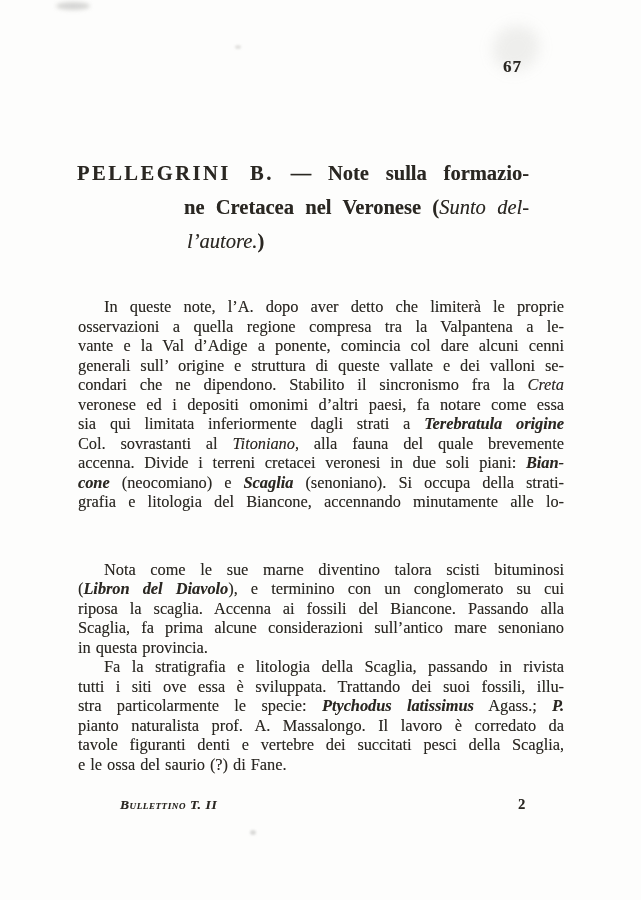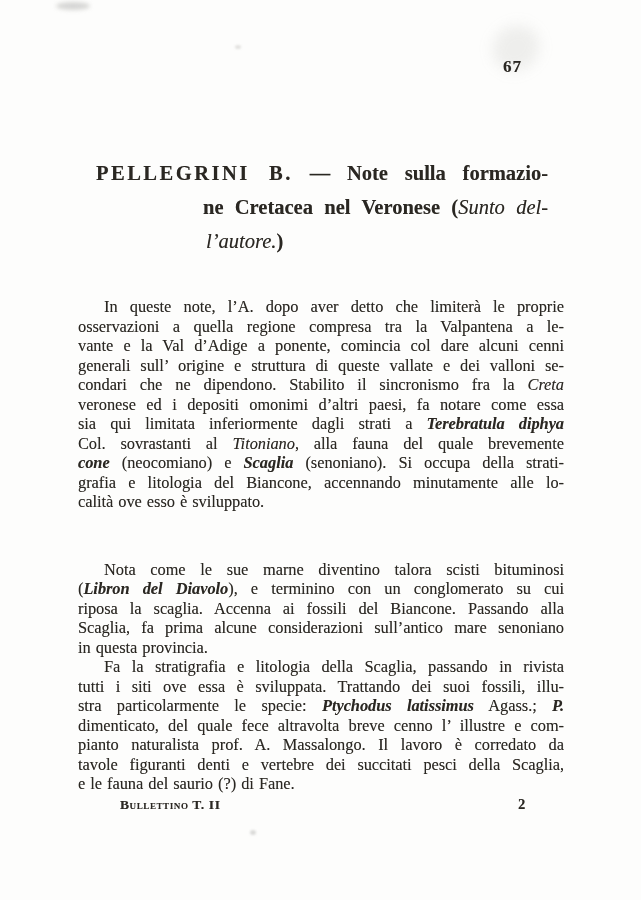--- a/index.html
+++ b/index.html
@@ -21,21 +21,21 @@
   .page-number{
     position:absolute;
     left:503px;
     top:57px;
     font-size:17px;
     font-weight:700;
     letter-spacing:1px;
   }
   .title-block{
     position:absolute;
-    left:96px;
+    left:77px;
     top:156px;
     width:452px;
     font-size:20.5px;
     font-weight:700;
   }
   .title-block .line{
     line-height:34px;
     height:34px;
     overflow:hidden;
   }
@@ -67,20 +67,21 @@
   .bd{font-weight:700;}
   .ls{letter-spacing:2.5px;}
   .footer-left{
     position:absolute;
     left:120px;
     top:797px;
     font-size:13.5px;
     font-weight:700;
     font-variant:small-caps;
     letter-spacing:0.6px;
+    font-style:italic;
   }
   .footer-right{
     position:absolute;
     left:518px;
     top:796px;
     font-size:14.5px;
     font-weight:700;
   }
   .smudge{
     position:absolute;
@@ -128,41 +129,40 @@
     </div>
 
   <div class="body-text">
     <div>
         <div class="line" style="padding-left: 26px;"><span>In queste note, l’A. dopo aver detto che limiterà le proprie</span></div>
         <div class="line"><span>osservazioni a quella regione compresa tra la Valpantena a le-</span></div>
         <div class="line"><span>vante e la Val d’Adige a ponente, comincia col dare alcuni cenni</span></div>
         <div class="line"><span>generali sull’ origine e struttura di queste vallate e dei valloni se-</span></div>
         <div class="line"><span>condari che ne dipendono. Stabilito il sincronismo fra la </span><span class="it">Creta</span></div>
         <div class="line"><span>veronese ed i depositi omonimi d’altri paesi, fa notare come essa</span></div>
-        <div class="line"><span>sia qui limitata inferiormente dagli strati a </span><span class="bi">Terebratula diphya</span></div>
+        <div class="line"><span>sia qui limitata inferiormente dagli strati a </span><span class="bi">Terebratula origine</span></div>
         <div class="line"><span>Col. sovrastanti al </span><span class="it">Titoniano</span><span>, alla fauna del quale brevemente</span></div>
+        <div class="line"><span>accenna. Divide i terreni cretacei veronesi in due soli piani: </span><span class="bi">Bian-</span></div>
         <div class="line"><span class="bi">cone</span><span> (neocomiano) e </span><span class="bi">Scaglia</span><span> (senoniano). Si occupa della strati-</span></div>
         <div class="line"><span>grafia e litologia del Biancone, accennando minutamente alle lo-</span></div>
-        <div class="line last"><span>calità ove esso è sviluppato.</span></div>
       </div>
     <div>
         <div class="line" style="padding-left: 26px; margin-top: 48px;"><span>Nota come le sue marne diventino talora scisti bituminosi</span></div>
         <div class="line"><span>(</span><span class="bi">Libron del Diavolo</span><span>), e terminino con un conglomerato su cui</span></div>
         <div class="line"><span>riposa la scaglia. Accenna ai fossili del Biancone. Passando alla</span></div>
         <div class="line"><span>Scaglia, fa prima alcune considerazioni sull’antico mare senoniano</span></div>
         <div class="line last"><span>in questa provincia.</span></div>
       </div>
     <div>
         <div class="line" style="padding-left: 26px;"><span>Fa la stratigrafia e litologia della Scaglia, passando in rivista</span></div>
         <div class="line"><span>tutti i siti ove essa è sviluppata. Trattando dei suoi fossili, illu-</span></div>
         <div class="line"><span>stra particolarmente le specie: </span><span class="bi">Ptychodus latissimus</span><span> Agass.; </span><span class="bi">P.</span></div>
-        <div class="line"><span>dimenticato, del quale fece altravolta breve cenno l’ illustre e com-</span></div>
         <div class="line"><span>pianto naturalista prof. A. Massalongo. Il lavoro è corredato da</span></div>
         <div class="line"><span>tavole figuranti denti e vertebre dei succitati pesci della Scaglia,</span></div>
-        <div class="line last"><span>e le fauna del saurio (?) di Fane.</span></div>
+        <div class="line last"><span>e le ossa del saurio (?) di Fane.</span></div>
       </div>
   </div>
 
   <div class="footer-left">Bullettino T. II</div>
 
   <div class="footer-right">2</div>
 
 </div>
 
 </body></html>

